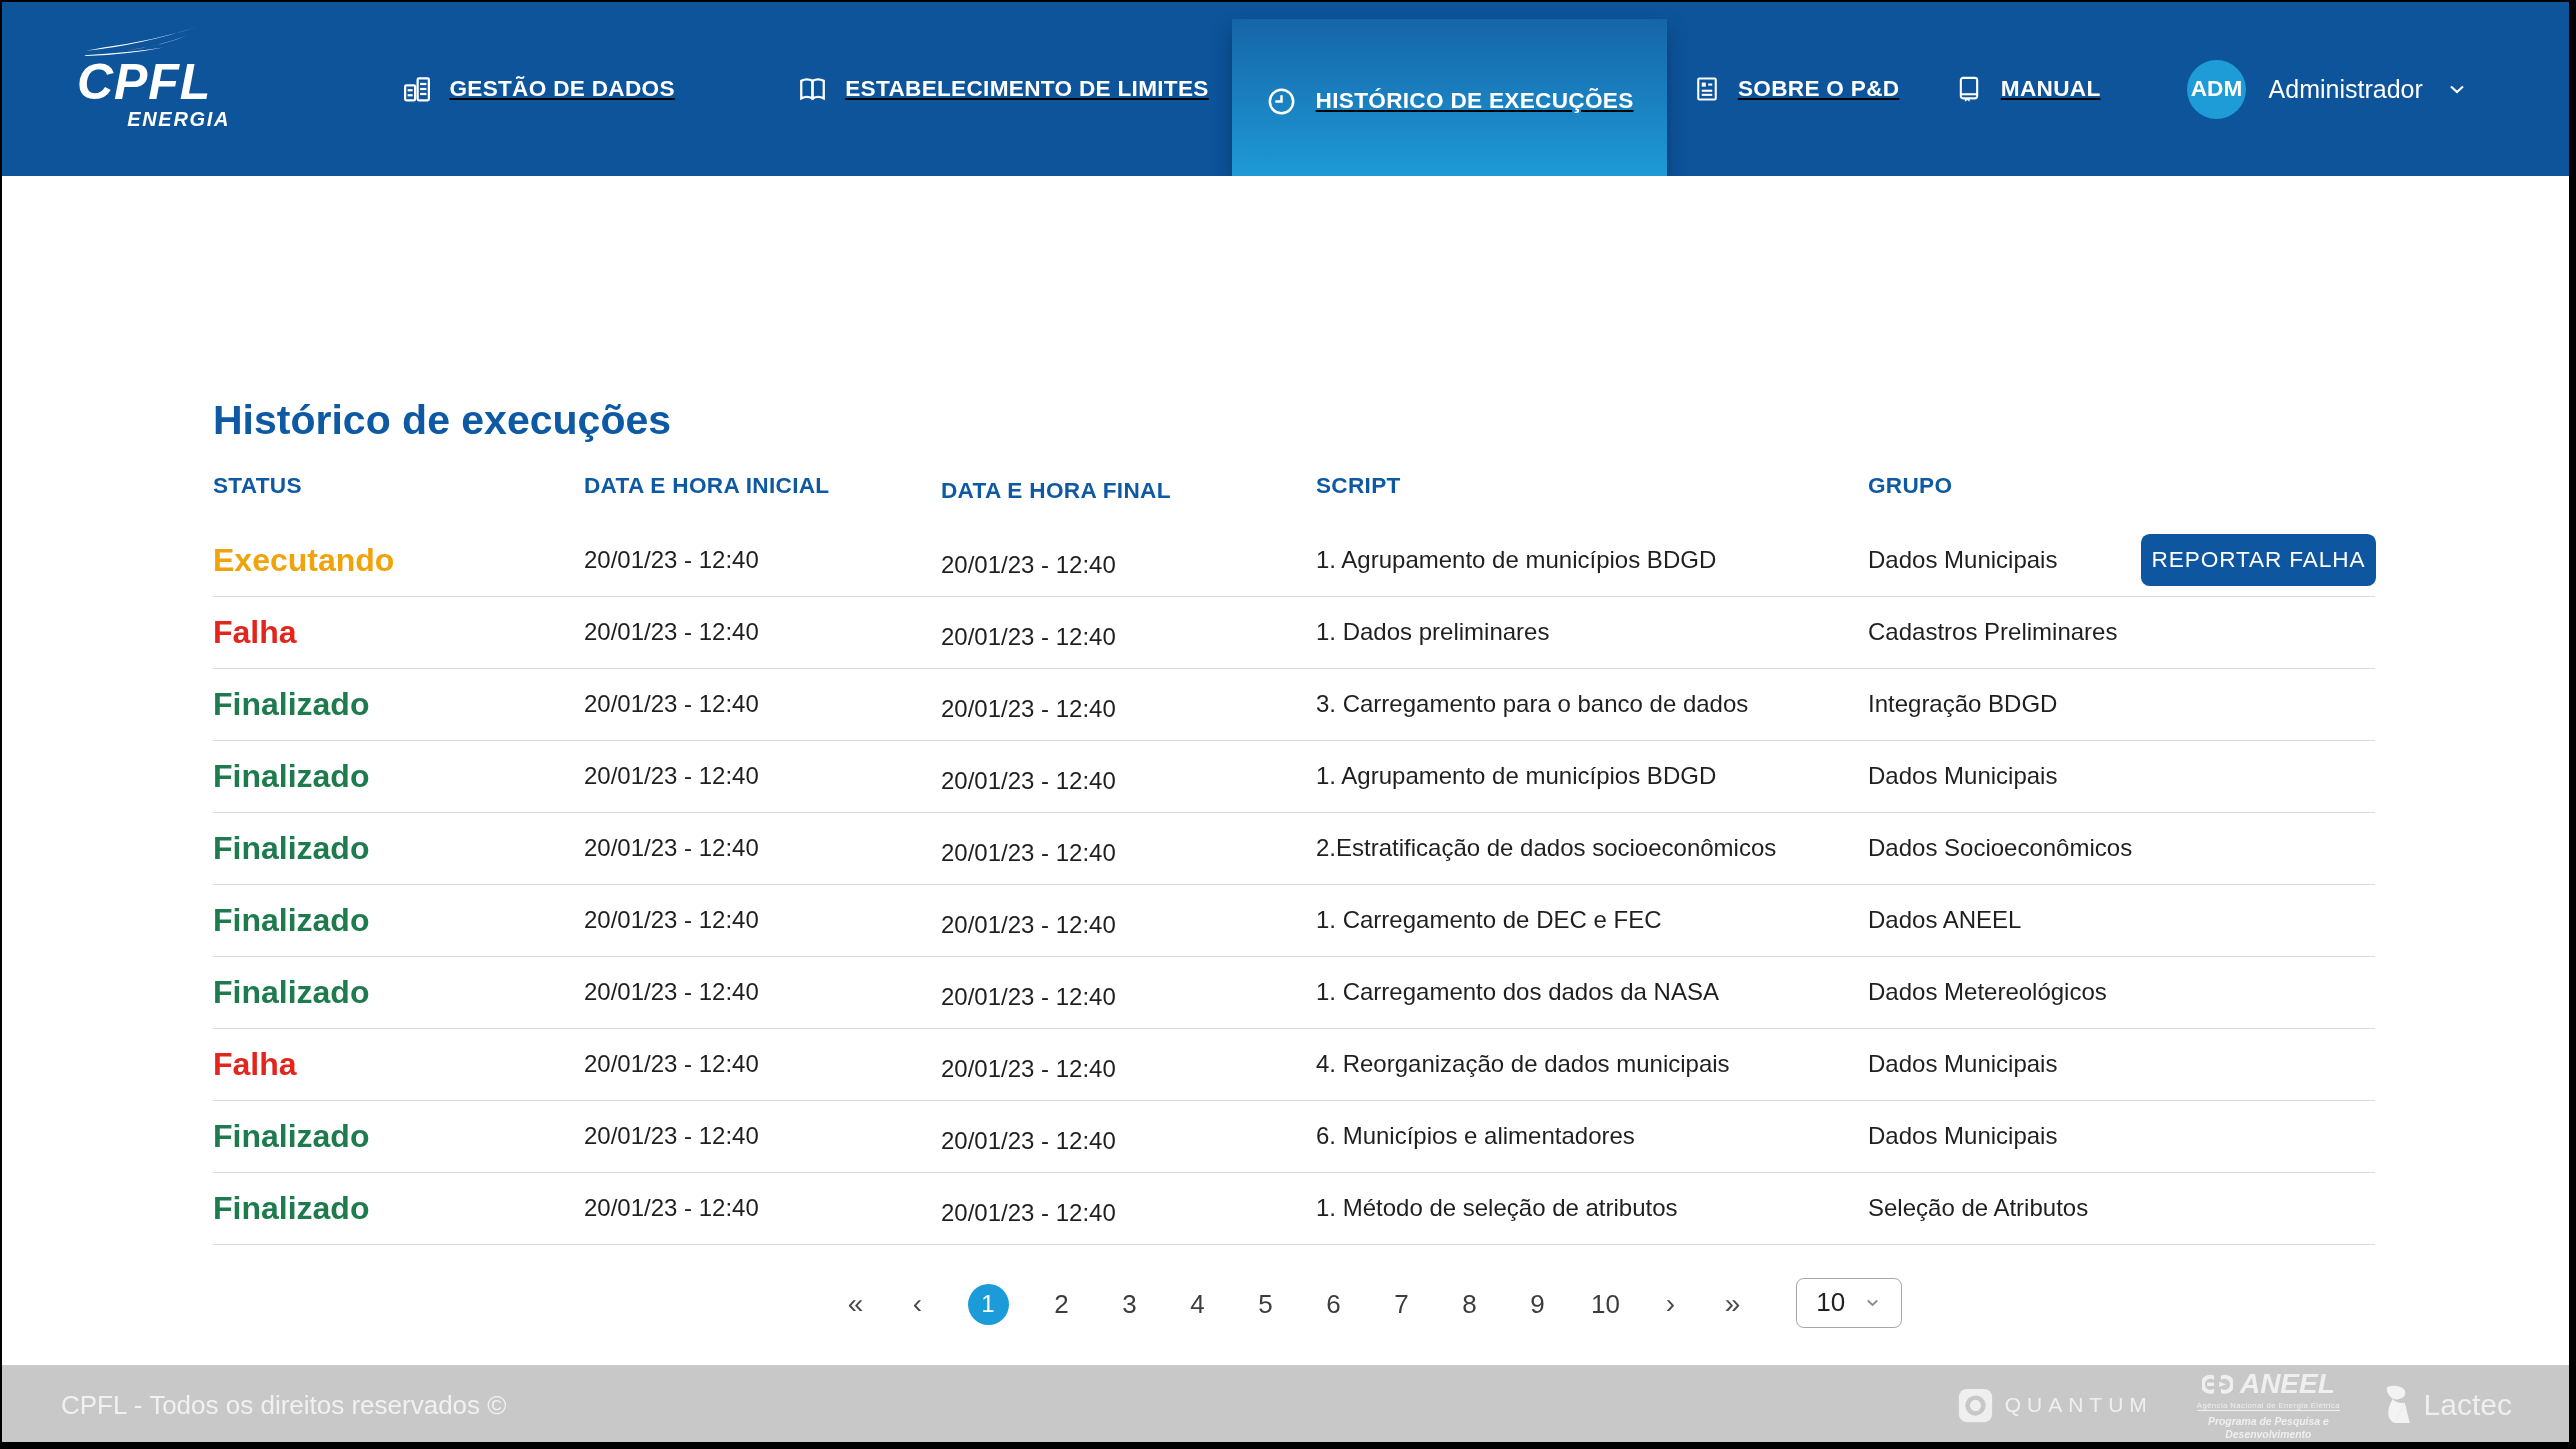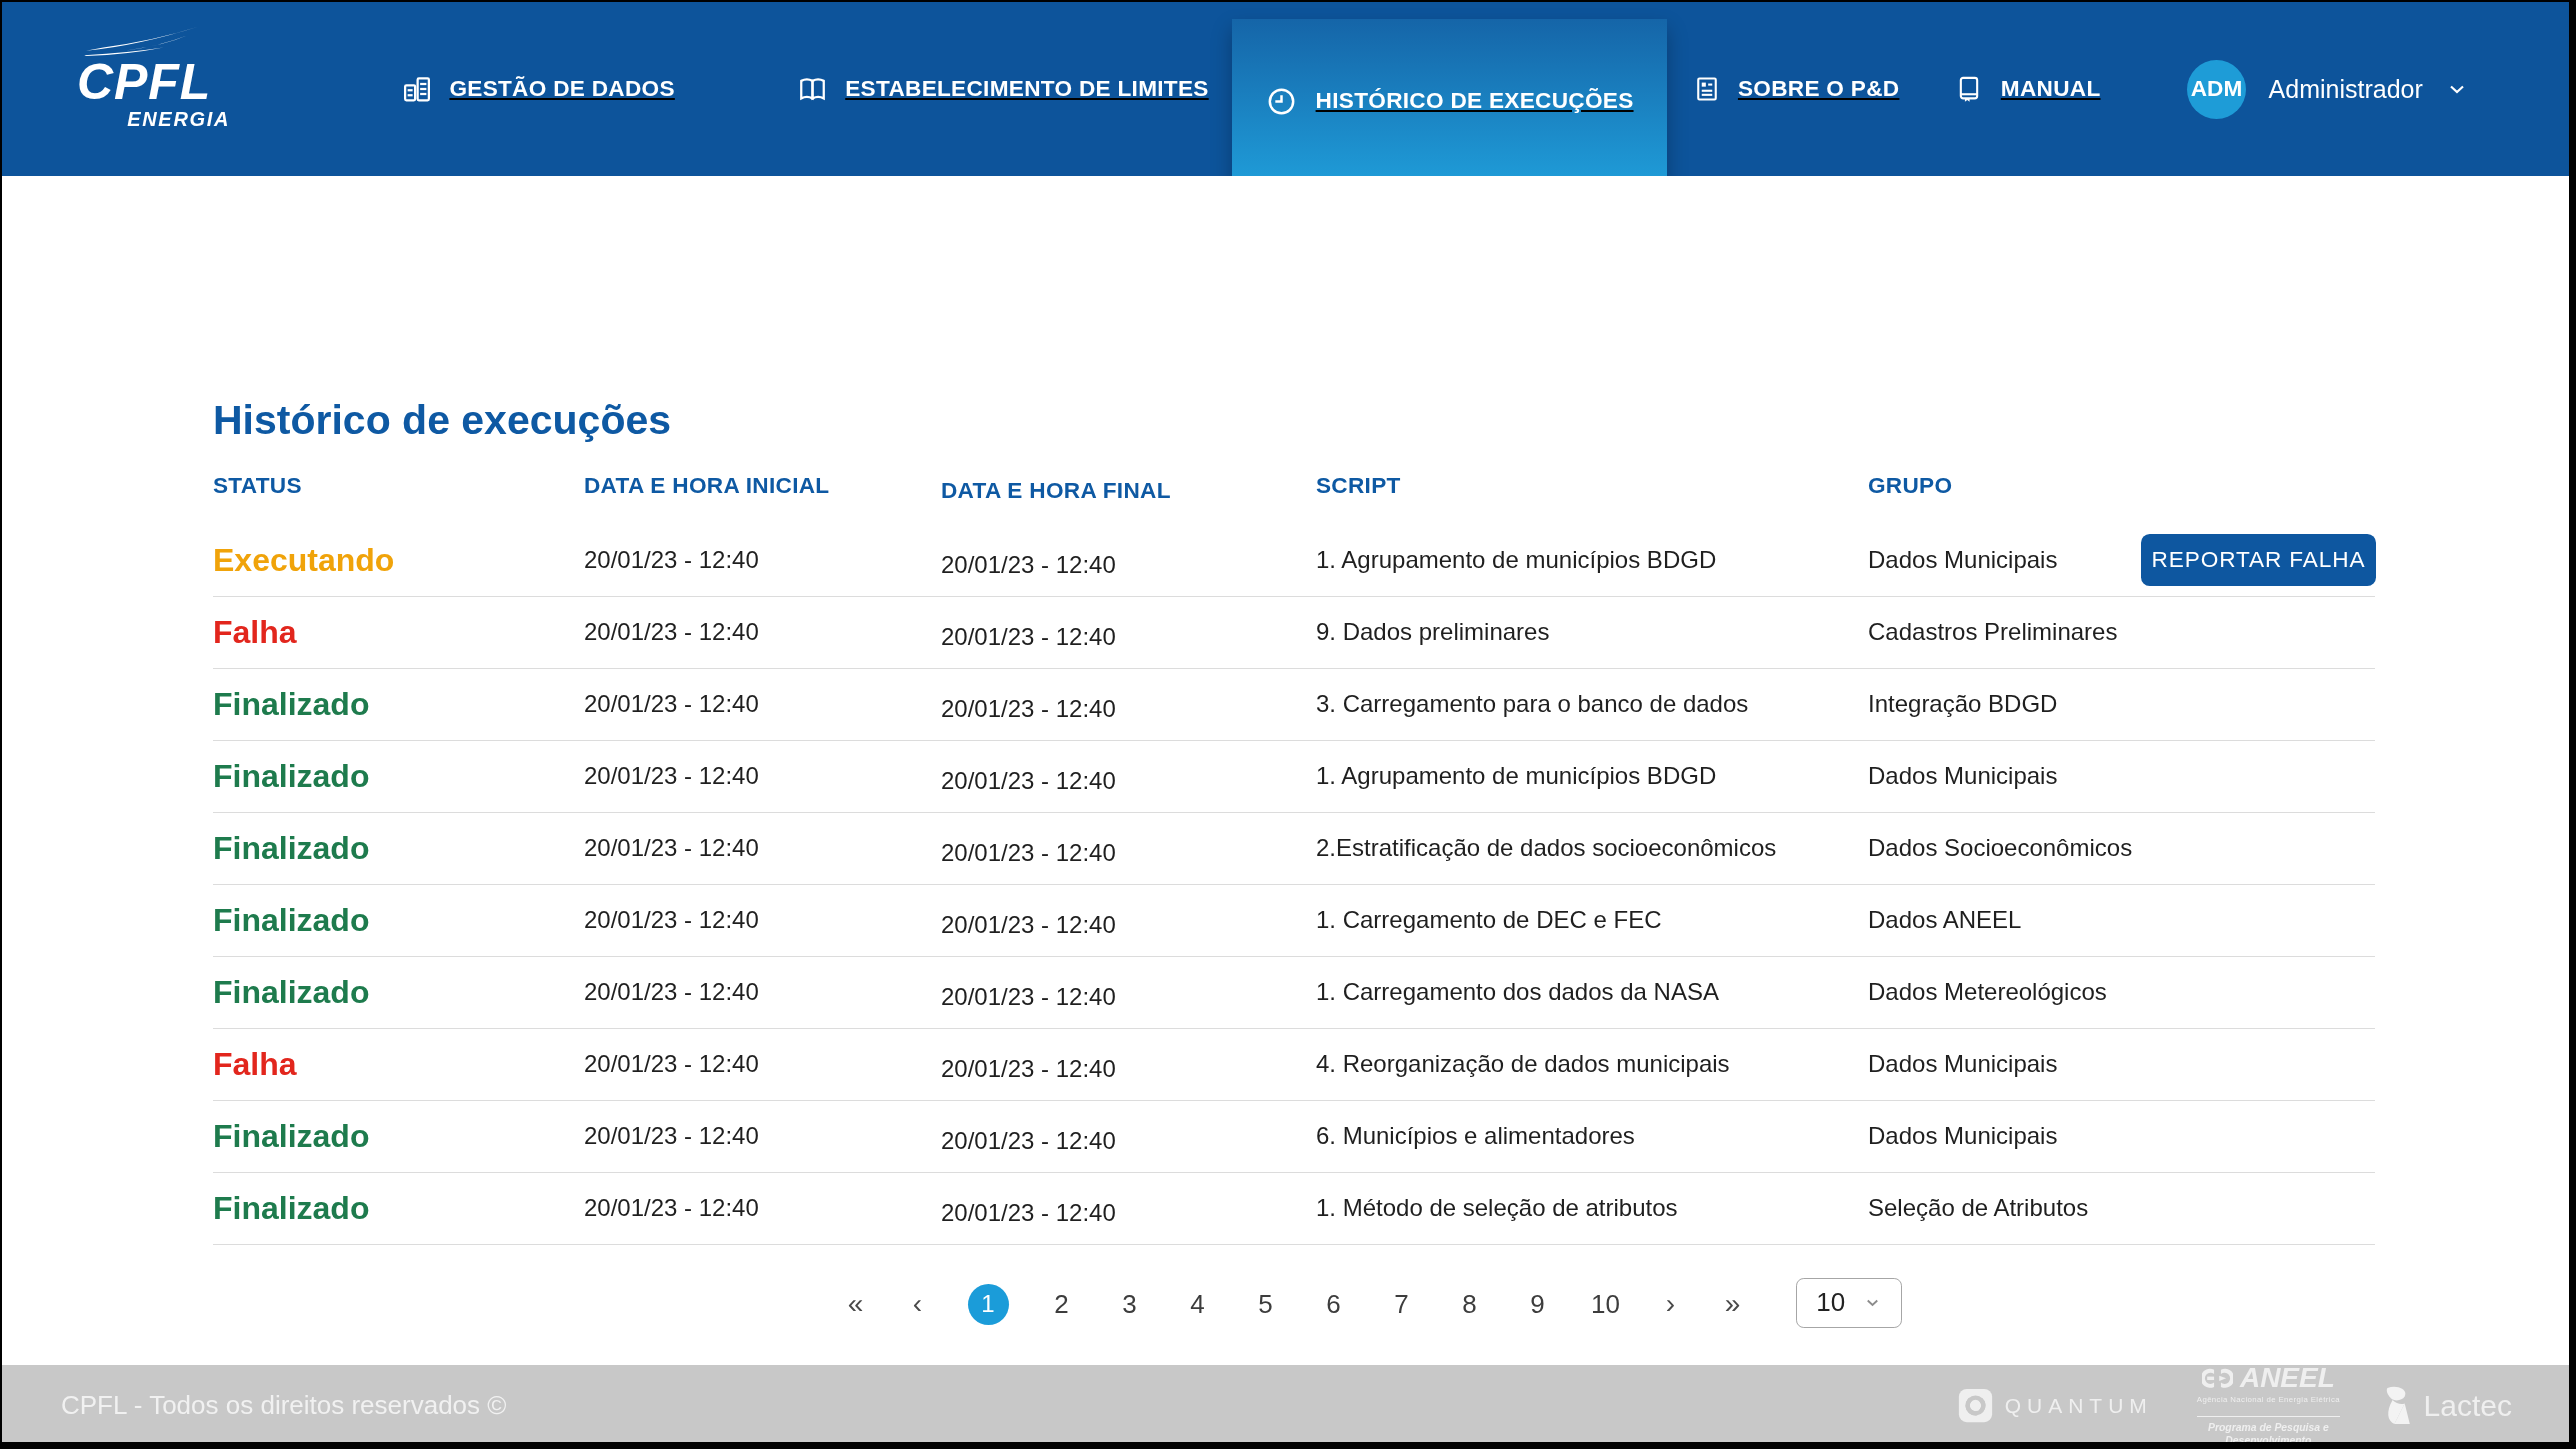--- a/index.html
+++ b/index.html
@@ -54,21 +54,21 @@
       background:#fff;display:flex;align-items:center;justify-content:center;gap:17.4px;font-size:26px;color:#222;cursor:pointer;}
 
   
   .footer{height:81px;background:var(--c-footer);display:flex;align-items:center;color:#F1F1F1;}
   .copyright{margin-left:59px;font-size:26px;}
   .logos{margin-left:auto;margin-right:57px;display:flex;align-items:center;gap:44px;}
   .logo{display:flex;align-items:center;color:#EFEFEF;}
   .logo-quantum{gap:12px;font-size:21px;letter-spacing:6px;}
   .logo-aneel{flex-direction:column;line-height:1;}
   .aneel-top{display:flex;align-items:center;gap:7px;font-size:28px;font-weight:700;font-style:italic;}
-  .aneel-sub1{font-size:7.8px;letter-spacing:0.4px;margin-top:3.5px;border-bottom:0.9px solid #EFEFEF;padding-bottom:13px;}
+  .aneel-sub1{font-size:7.8px;letter-spacing:0.4px;margin-top:3.5px;border-bottom:0.9px solid #EFEFEF;padding-bottom:1px;}
   .aneel-sub2{font-size:10.4px;font-weight:700;font-style:italic;margin-top:3.5px;text-align:center;width:130px;line-height:1.25;}
   .logo-lactec{gap:8.7px;font-size:30px;}
 </style>
 </head>
 <body>
 
 <div id="screen">
 
   <header class="navbar">
     <div class="brand">
@@ -161,21 +161,21 @@
             <div class="cell">1. Agrupamento de municípios BDGD</div>
             <div class="cell">Dados Municipais</div>
             <div class="cell action">
               <button class="action-btn">REPORTAR FALHA</button>
             </div>
           </div>
           <div class="row">
             <div class="cell status" style="color: rgb(226, 38, 29);">Falha</div>
             <div class="cell">20/01/23 - 12:40</div>
             <div class="cell shift">20/01/23 - 12:40</div>
-            <div class="cell">9. Dados preliminares</div>
+            <div class="cell">1. Dados preliminares</div>
             <div class="cell">Cadastros Preliminares</div>
             <div class="cell action"></div>
           </div>
           <div class="row">
             <div class="cell status" style="color: rgb(30, 123, 77);">Finalizado</div>
             <div class="cell">20/01/23 - 12:40</div>
             <div class="cell shift">20/01/23 - 12:40</div>
             <div class="cell">3. Carregamento para o banco de dados</div>
             <div class="cell">Integração BDGD</div>
             <div class="cell action"></div>

